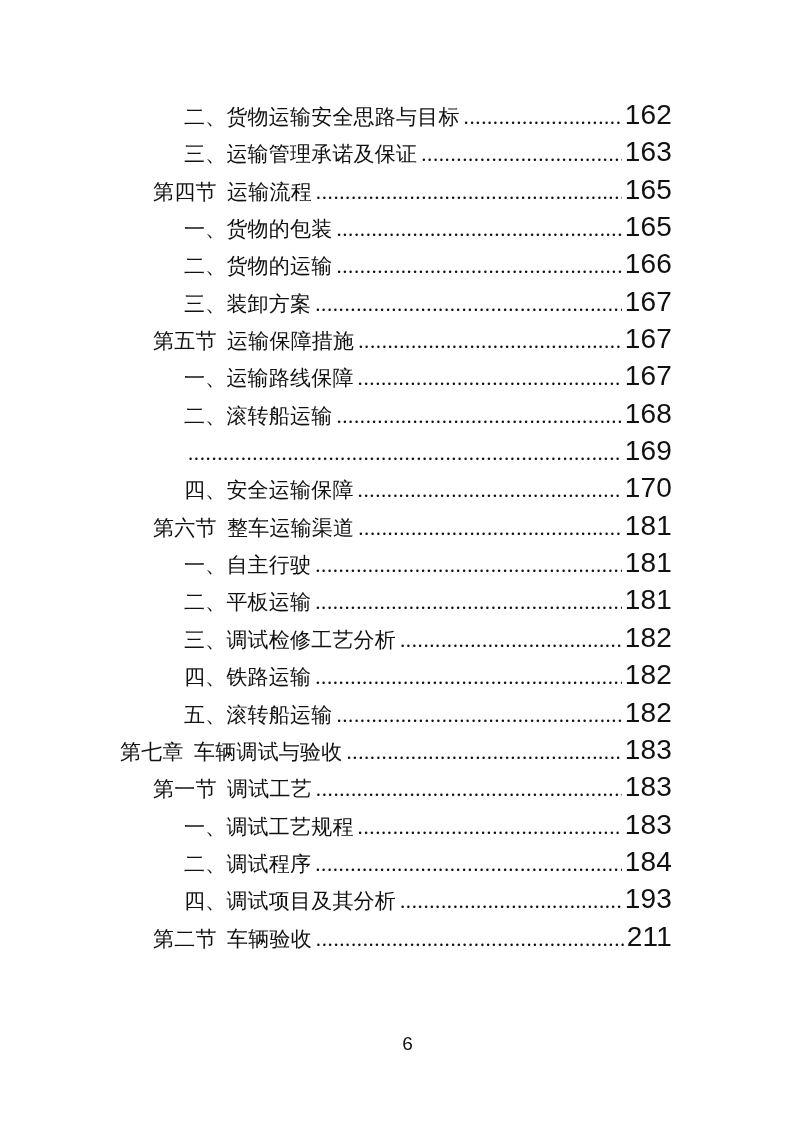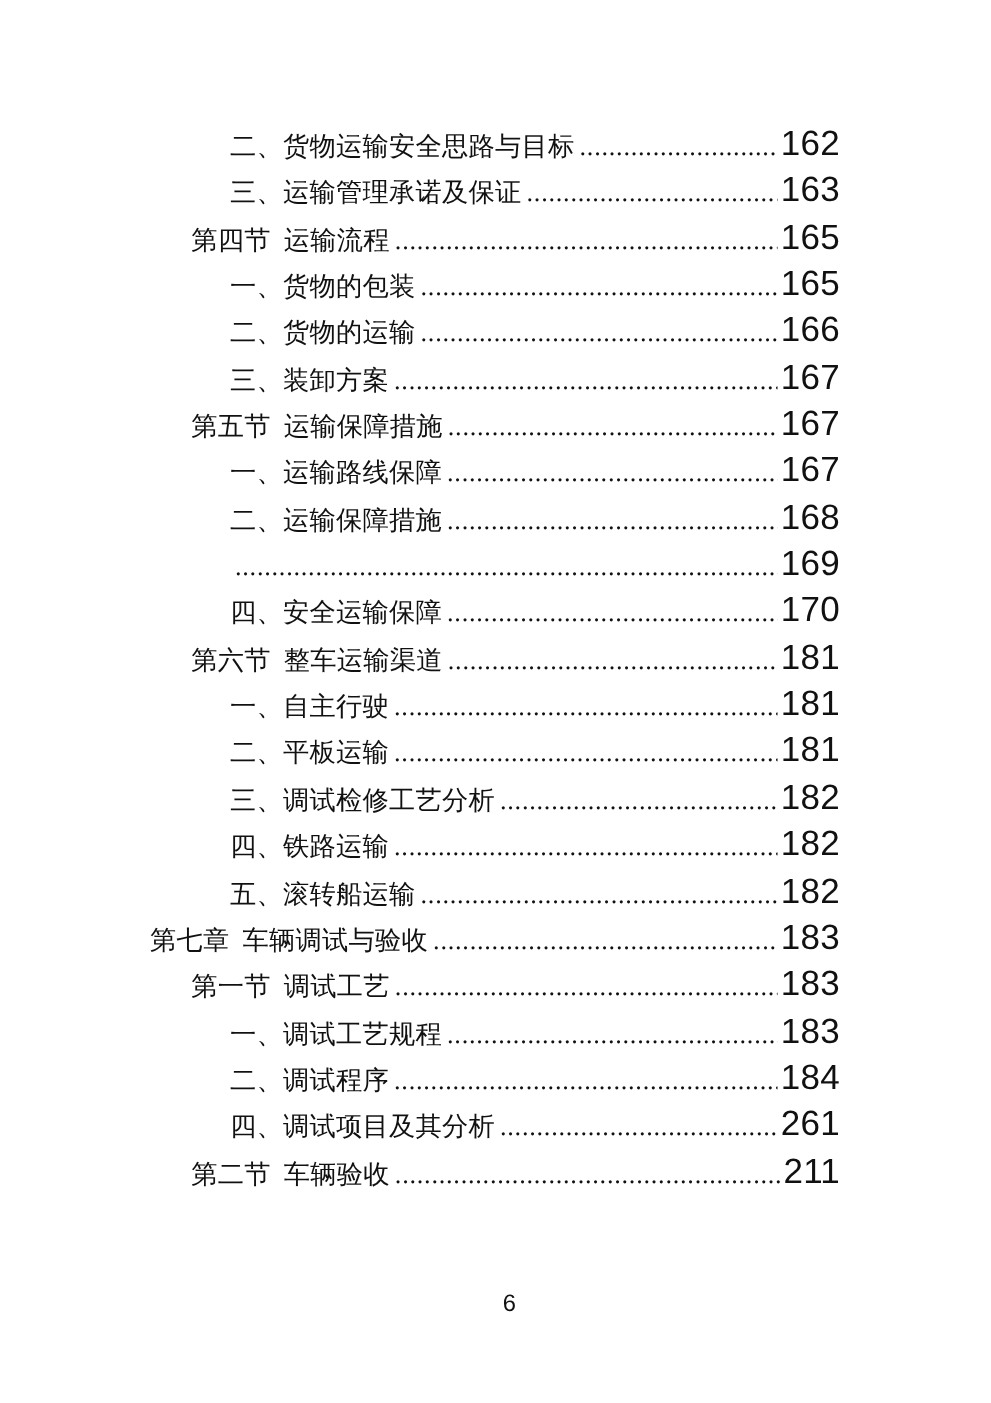--- a/index.html
+++ b/index.html
@@ -114,21 +114,21 @@
       <span class="toc-label">第五节 运输保障措施</span>
       <span class="toc-dots"></span>
       <span class="toc-page">167</span>
     </div>
       <div class="toc-row level-item">
       <span class="toc-label">一、运输路线保障</span>
       <span class="toc-dots"></span>
       <span class="toc-page">167</span>
     </div>
       <div class="toc-row level-item">
-      <span class="toc-label">二、运输保障措施</span>
+      <span class="toc-label">二、滚转船运输</span>
       <span class="toc-dots"></span>
       <span class="toc-page">168</span>
     </div>
       <div class="toc-row level-item">
       <span class="toc-dots"></span>
       <span class="toc-page">169</span>
     </div>
       <div class="toc-row level-item">
       <span class="toc-label">四、安全运输保障</span>
       <span class="toc-dots"></span>
@@ -180,21 +180,21 @@
       <span class="toc-page">183</span>
     </div>
       <div class="toc-row level-item">
       <span class="toc-label">二、调试程序</span>
       <span class="toc-dots"></span>
       <span class="toc-page">184</span>
     </div>
       <div class="toc-row level-item">
       <span class="toc-label">四、调试项目及其分析</span>
       <span class="toc-dots"></span>
-      <span class="toc-page">261</span>
+      <span class="toc-page">193</span>
     </div>
       <div class="toc-row level-section">
       <span class="toc-label">第二节 车辆验收</span>
       <span class="toc-dots"></span>
       <span class="toc-page">211</span>
     </div>
     </div>
 
   <div class="footer">
     <span class="footer-num">6</span>

